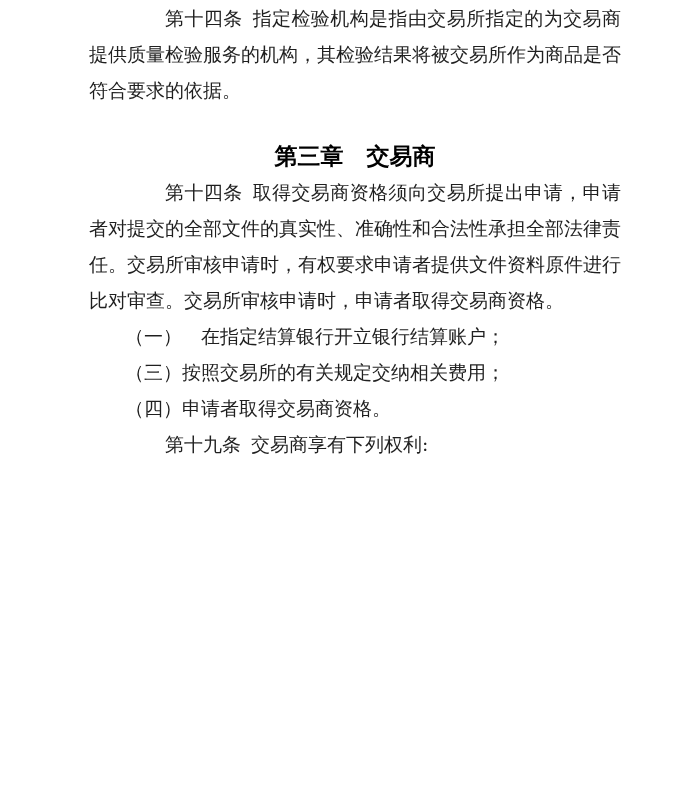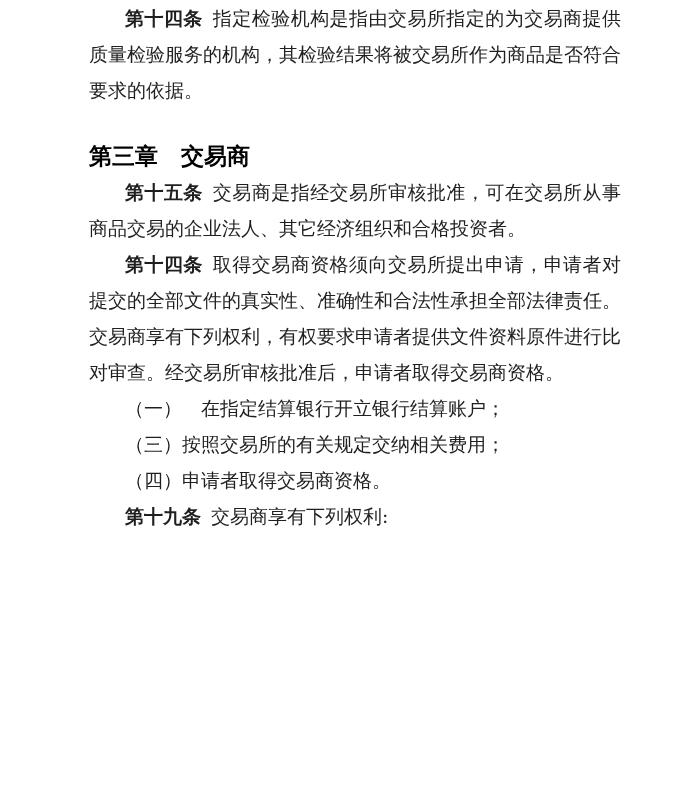--- a/index.html
+++ b/index.html
@@ -20,49 +20,50 @@
     font-size: 19px;
     line-height: 36px;
     color: #1f1f1f;
     text-align: justify;
   }
   p.article, p.item {
     margin: 0;
     text-indent: 36px;
   }
   .art-no {
-    font-weight: bold;
+    font-weight: normal;
     margin-right: 10px;
+    margin-left: 40px;
   }
   h2.chapter {
     margin: 30px 0 0 0;
     padding: 0;
+    text-align: center;
     text-indent: 0;
     font-size: 23px;
     line-height: 36px;
     font-weight: bold;
     color: #000000;
   }
   .ch-label {
     margin-right: 23px;
   }
 </style>
 </head>
 <body>
 
 <div class="page">
   <div class="doc">
 
     <p class="article"><span class="art-no">第十四条</span><span>指定检验机构是指由交易所指定的为交易商提供质量检验服务的机构，其检验结果将被交易所作为商品是否符合要求的依据。</span></p>
 
     <h2 class="chapter"><span class="ch-label">第三章</span><span>交易商</span></h2>
 
-    <p class="article"><span class="art-no">第十五条</span><span>交易商是指经交易所审核批准，可在交易所从事商品交易的企业法人、其它经济组织和合格投资者。</span></p>
 
-    <p class="article"><span class="art-no">第十四条</span><span>取得交易商资格须向交易所提出申请，申请者对提交的全部文件的真实性、准确性和合法性承担全部法律责任。交易商享有下列权利，有权要求申请者提供文件资料原件进行比对审查。经交易所审核批准后，申请者取得交易商资格。</span></p>
+    <p class="article"><span class="art-no">第十四条</span><span>取得交易商资格须向交易所提出申请，申请者对提交的全部文件的真实性、准确性和合法性承担全部法律责任。交易所审核申请时，有权要求申请者提供文件资料原件进行比对审查。交易所审核申请时，申请者取得交易商资格。</span></p>
 
 
     <p class="item">（一）　在指定结算银行开立银行结算账户；</p>
 
 
     <p class="item">（三）按照交易所的有关规定交纳相关费用；</p>
 
     <p class="item">（四）申请者取得交易商资格。</p>
 
 

